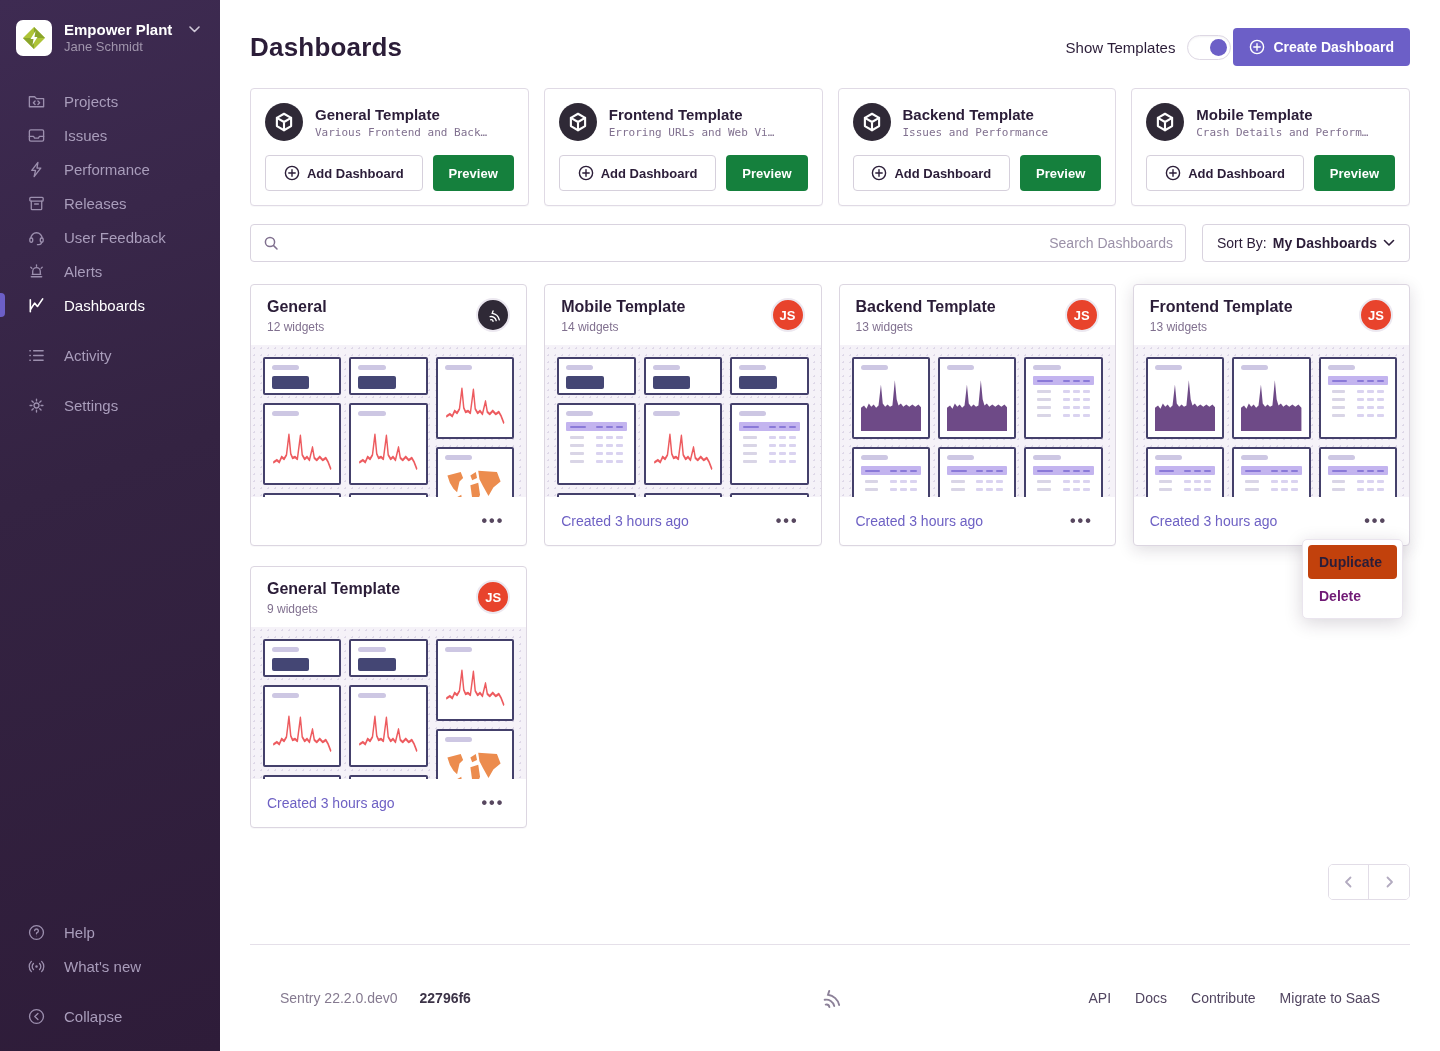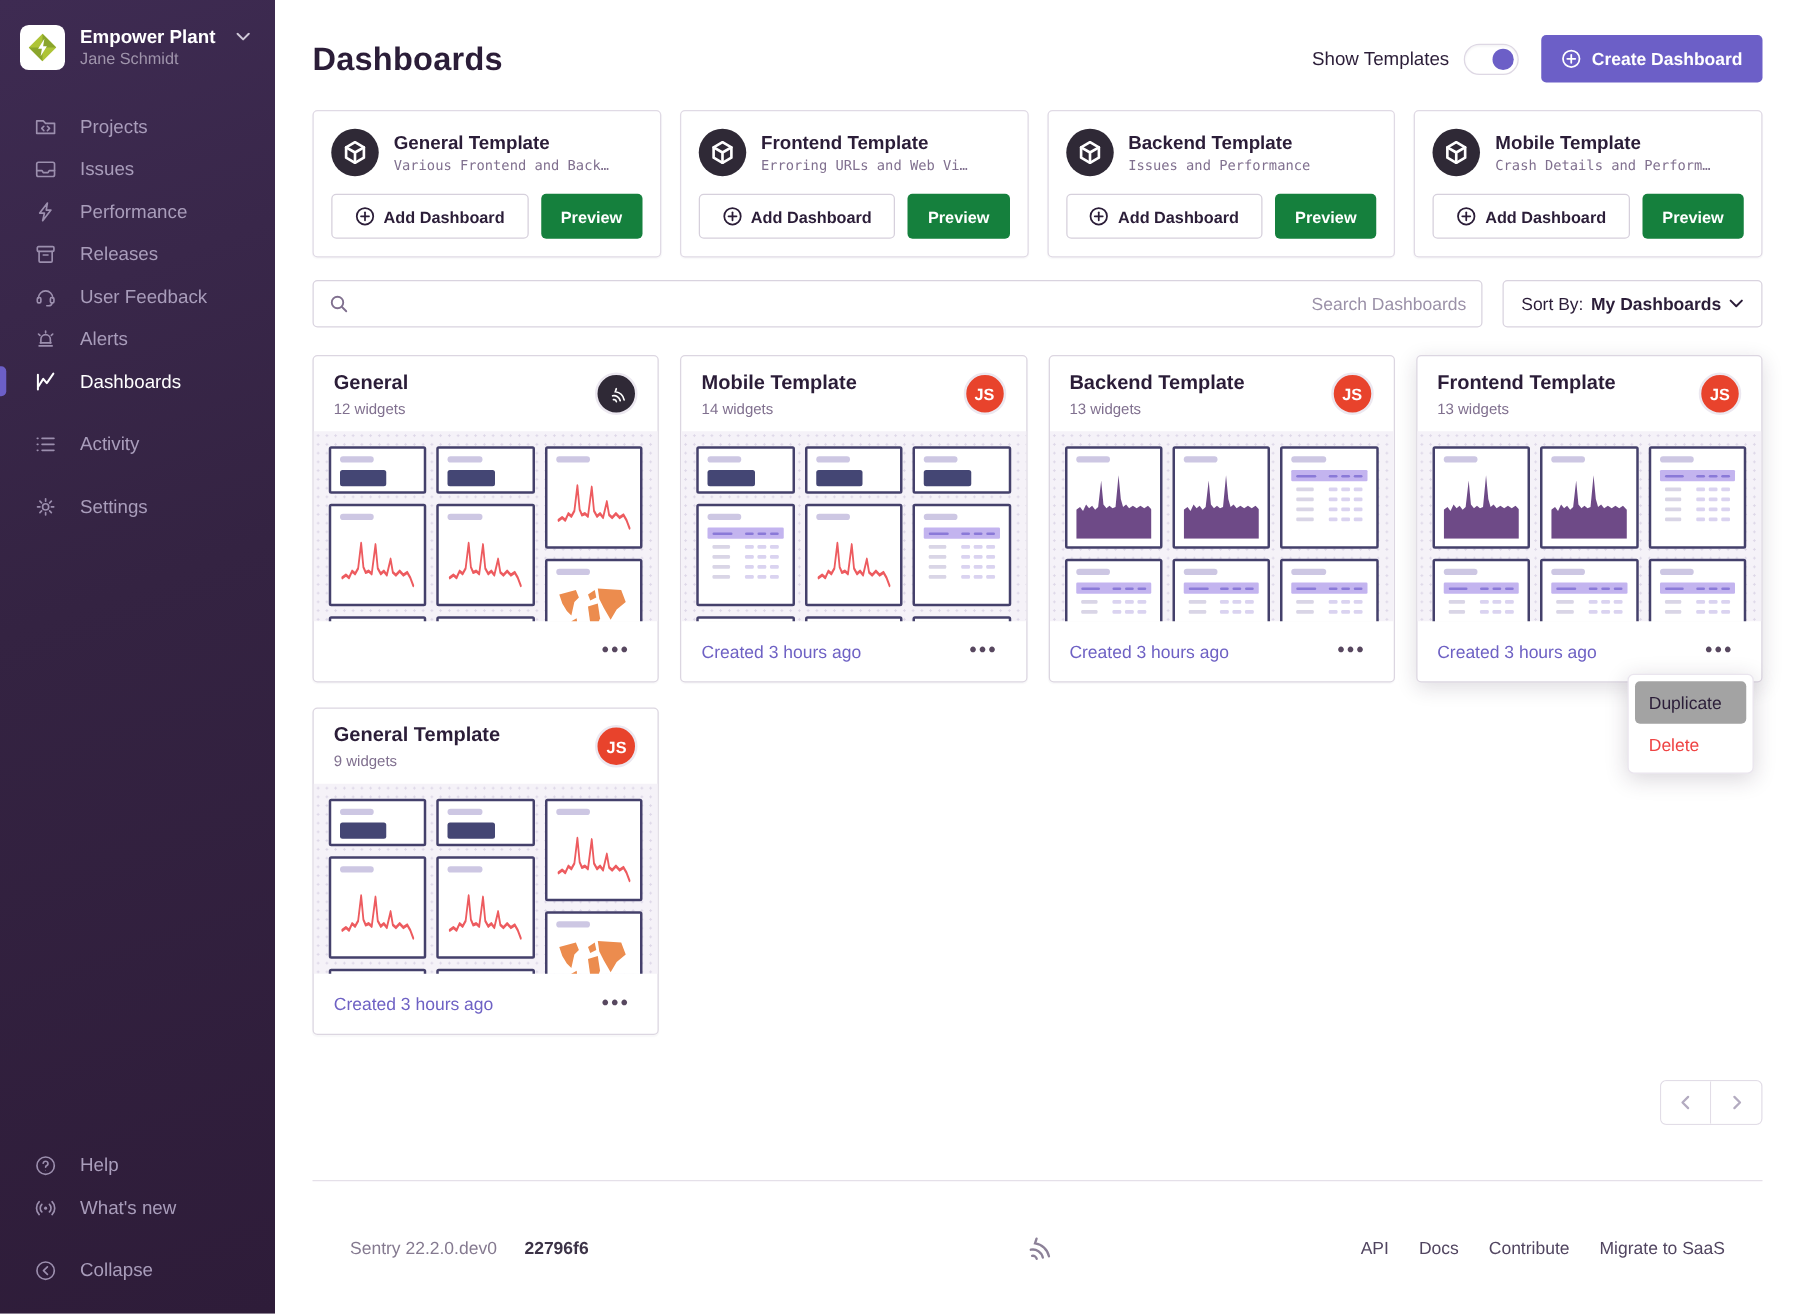--- a/index.html
+++ b/index.html
@@ -22,21 +22,21 @@
   .nav-gap { height:16px; }
   .sidebar-bottom { margin-top:auto; display:flex; flex-direction:column; }
   .collapse-gap { height:16px; }
 
   
   .main { flex:1; height:1051px; display:flex; flex-direction:column; background:#fff; overflow:hidden; }
   .content { padding:28px 30px 0 30px; flex:1; display:flex; flex-direction:column; }
 
   .page-header { display:flex; align-items:center; justify-content:space-between; margin-bottom:22px; }
   .page-title { font-size:26px; font-weight:700; color:#2b1d38; letter-spacing:.2px; }
-  .header-controls { display:flex; align-items:center; gap:18px; }
+  .header-controls { display:flex; align-items:center; gap:2px; }
   .show-templates { display:flex; align-items:center; gap:12px; font-size:15px; color:#2b1d38; }
   .toggle { width:44px; height:25px; background:#fff; border:1px solid #ded8e4; border-radius:14px; position:relative; cursor:pointer; box-shadow:inset 0 1px 2px rgba(40,30,50,.06); }
   .toggle .knob { position:absolute; right:3px; top:3px; width:17px; height:17px; border-radius:50%; background:#6c5fc7; }
   .btn-primary { background:#6c5fc7; color:#fff; border:none; border-radius:4px; height:38px; padding:0 16px; font-size:14px; font-weight:700; display:flex; align-items:center; gap:8px; cursor:pointer; font-family:inherit; }
 
   
   .templates-row { display:flex; gap:15px; margin-bottom:18px; }
   .tpl-card { flex:1; background:#fff; border:1px solid #e0dae5; border-radius:4px; padding:14px 14px 14px 14px; box-shadow:0 1px 1px rgba(43,29,56,.03); }
   .tpl-top { display:flex; align-items:center; gap:12px; margin-bottom:14px; }
   .tpl-icon { width:38px; height:38px; border-radius:50%; background:#2f2936; display:flex; align-items:center; justify-content:center; flex-shrink:0; }
@@ -83,22 +83,22 @@
   .tbl-row .d-l { width:26%; height:3px; background:#d9d5e6; border-radius:1px; }
   .tbl-row .d-r { display:flex; gap:3px; }
   .tbl-row .d-r i { width:7px; height:3px; background:#dad3f0; border-radius:1px; display:block; }
   .dash-foot { padding:12px 16px; display:flex; align-items:center; justify-content:space-between; min-height:43px; }
   .created { font-size:14px; color:#6e61c4; }
   .dots-btn { border:none; background:transparent; color:#57475f; font-size:16px; font-weight:700; letter-spacing:2px; cursor:pointer; line-height:1; padding:4px 6px; border-radius:4px; }
 
   
   .ctx-menu { position:absolute; top:calc(100% - 6px); right:6px; width:101px; background:#fff; border:1px solid #eae5ee; border-radius:5px; box-shadow:0 4px 18px rgba(43,29,56,.18); padding:5px; z-index:20; }
   .ctx-item { font-size:14px; padding:9px 11px; border-radius:4px; color:#2b1d38; cursor:pointer; }
-  .ctx-item.hl { background:#a3a3a3; }
-  .ctx-item.danger { color:#ef4444; }
+  .ctx-item.hl { background:#c2410c;font-weight:bold; }
+  .ctx-item.danger { color:#701a75;font-weight:bold; }
 
   
   .pagination { display:flex; justify-content:flex-end; margin-top:36px; }
   .pg-group { display:flex; border:1px solid #e2dde7; border-radius:5px; overflow:hidden; background:#fff; }
   .pg-btn { width:40px; height:34px; background:#fff; border:none; display:flex; align-items:center; justify-content:center; color:#b3abc0; cursor:pointer; }
   .pg-btn:first-child { border-right:1px solid #e2dde7; }
 
   
   .app-footer { border-top:1px solid #e5e0e9; margin-top:auto; padding:38px 30px; display:flex; align-items:center; }
   .f-left { display:flex; align-items:baseline; gap:22px; width:420px; }

